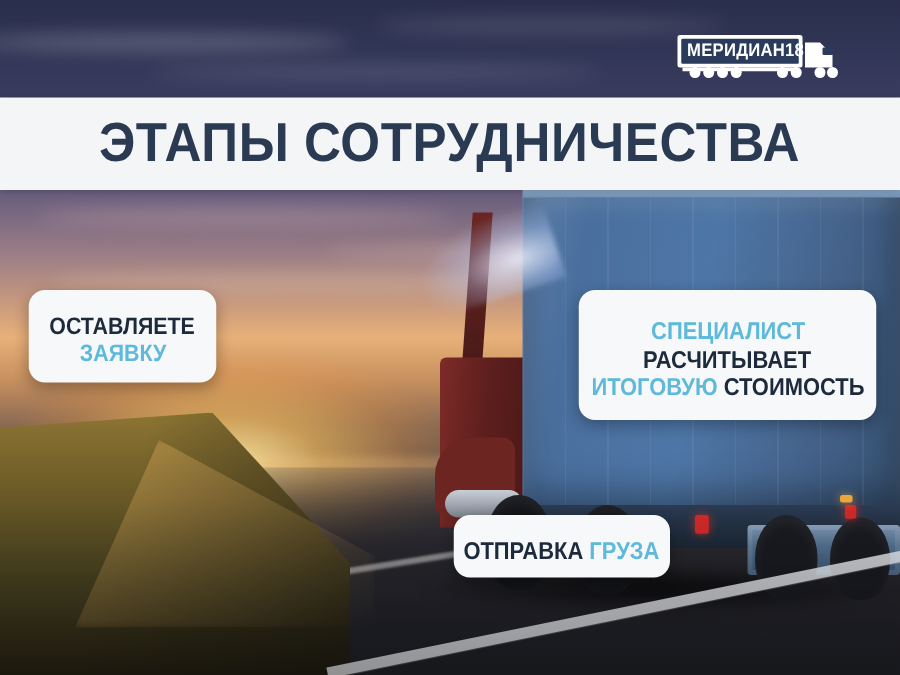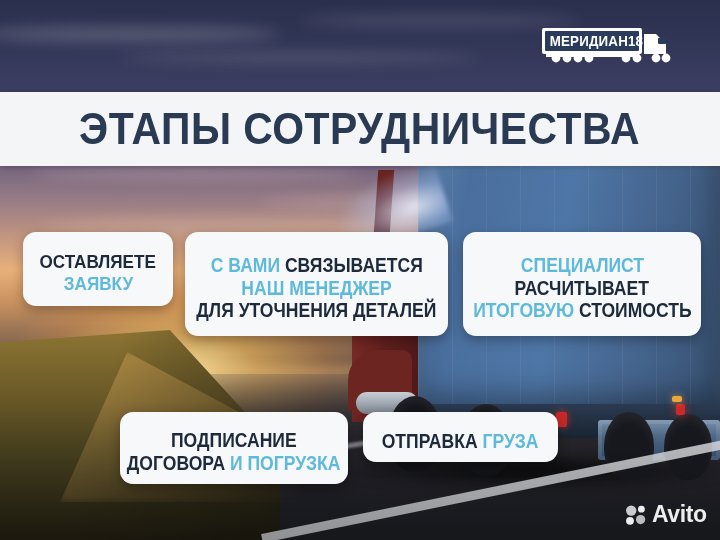--- a/index.html
+++ b/index.html
@@ -226,21 +226,20 @@
   
   .title-band {
     position: absolute;
     left: 0; top: 78px;
     width: 720px; height: 74px;
     background: #f4f5f7;
     display: flex;
     align-items: center;
     justify-content: center;
     box-shadow: 0 1px 6px rgba(0,0,0,0.25);
-    margin-top: 14px;
   }
   .title-text {
     color: #2b3a53;
     font-size: 44px;
     font-weight: 700;
     letter-spacing: 0.5px;
     line-height: 1;
     transform: scaleX(0.93);
     white-space: nowrap;
     font-family: "Liberation Sans", sans-serif;
@@ -295,21 +294,21 @@
   .dark { color: #1d2a3c; }
 
   #card1 { left: 23px;  top: 232px; width: 150px; height: 74px; }
   #card1 .line { font-size: 19px; }
   #card2 { left: 185px; top: 232px; width: 263px; height: 104px; }
   #card2 .line { font-size: 19.5px; }
   #card3 { left: 463px; top: 232px; width: 238px; height: 104px; }
   #card3 .line { font-size: 19.5px; }
   #card4 { left: 120px; top: 412px; width: 228px; height: 72px; }
   #card4 .line { font-size: 19.5px; }
-  #card5 { left: 363px; top: 412px; width: 195px; height: 50px; }
+  #card5 { left: 363px; top: 412px; width: 173px; height: 50px; }
   #card5 .line { font-size: 19.5px; }
 
   
   .avito {
     position: absolute;
     left: 625px; top: 503px;
     display: flex;
     align-items: center;
     gap: 5px;
     opacity: 0.92;
@@ -389,56 +388,32 @@
   </div>
 
   <div class="card" id="card1">
     <div class="badge">
       <span>1.</span>
     </div>
     <div class="line"><span class="dark">ОСТАВЛЯЕТЕ</span></div>
     <div class="line"><span class="blue">ЗАЯВКУ</span></div>
   </div>
 
-  <div class="card" id="card2">
-    <div class="badge">
-      <span>2.</span>
-    </div>
-    <div class="line"><span class="blue">С ВАМИ</span><span class="dark"> СВЯЗЫВАЕТСЯ</span></div>
-    <div class="line"><span class="blue">НАШ МЕНЕДЖЕР</span></div>
-    <div class="line"><span class="dark">ДЛЯ УТОЧНЕНИЯ ДЕТАЛЕЙ</span></div>
-  </div>
 
   <div class="card" id="card3">
     <div class="badge">
       <span>3.</span>
     </div>
     <div class="line"><span class="blue">СПЕЦИАЛИСТ</span></div>
     <div class="line"><span class="dark">РАСЧИТЫВАЕТ</span></div>
     <div class="line"><span class="blue">ИТОГОВУЮ</span><span class="dark"> СТОИМОСТЬ</span></div>
   </div>
 
-  <div class="card" id="card4">
-    <div class="badge">
-      <span>4.</span>
-    </div>
-    <div class="line"><span class="dark">ПОДПИСАНИЕ</span></div>
-    <div class="line"><span class="dark">ДОГОВОРА</span><span class="blue"> И ПОГРУЗКА</span></div>
-  </div>
 
   <div class="card" id="card5">
     <div class="badge">
       <span>5.</span>
     </div>
     <div class="line"><span class="dark">ОТПРАВКА</span><span class="blue"> ГРУЗА</span></div>
   </div>
 
-  <div class="avito">
-    <svg width="22" height="22" viewBox="0 0 22 22" xmlns="http://www.w3.org/2000/svg">
-      <circle cx="6.2" cy="6.6" r="5.2" fill="#d9dade"></circle>
-      <circle cx="16.4" cy="5.2" r="3.4" fill="#ffffff"></circle>
-      <circle cx="5.0" cy="16.8" r="3.9" fill="#ffffff"></circle>
-      <circle cx="15.6" cy="15.6" r="4.6" fill="#c9cace"></circle>
-    </svg>
-    <span class="avito-word">Avito</span>
-  </div>
 
 </div>
 
 </body></html>

